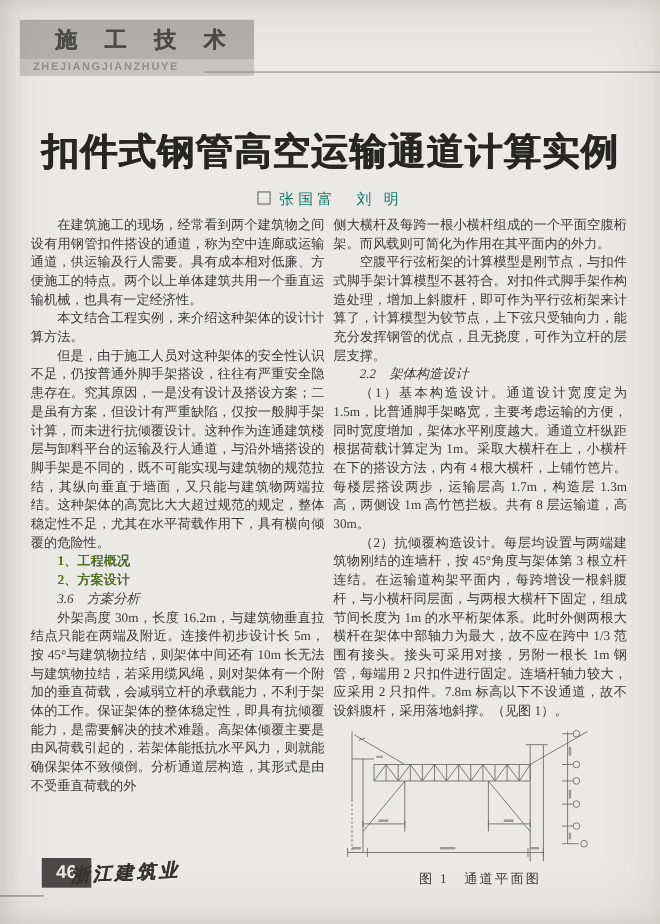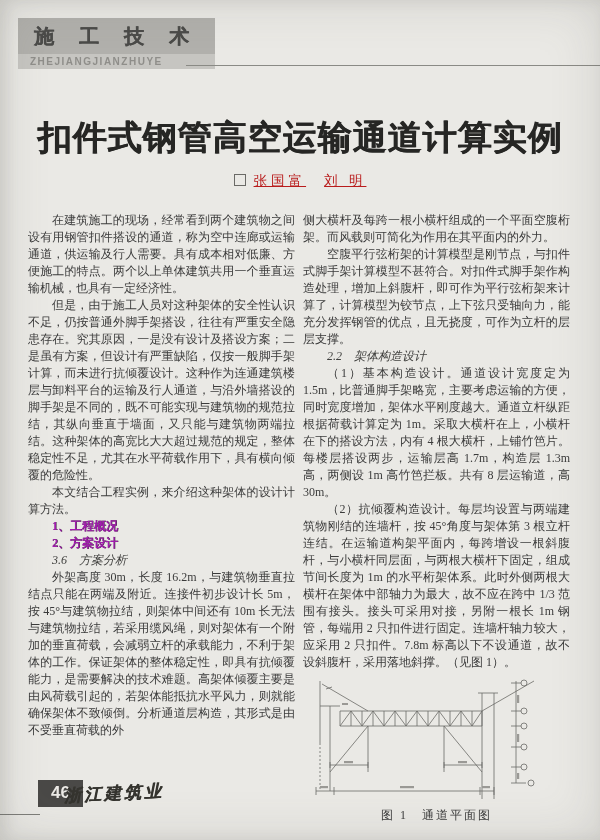--- a/index.html
+++ b/index.html
@@ -10,53 +10,53 @@
     color:#3b3b3b;
   }
   .page::after{
     content:"";position:absolute;inset:0;pointer-events:none;
     box-shadow:inset 0 0 50px rgba(90,88,82,.18), inset 6px 0 14px rgba(90,88,82,.12);
   }
   
   .masthead{position:absolute;top:18px;left:18px;}
   .mast-box{
     background:#b1b0ac;color:#4b4b49;
-    padding:5px 16px 4px 16px;font-size:20px;font-weight:bold;
+    padding:5px 16px 4px 32px;font-size:20px;font-weight:bold;
     letter-spacing:10px;text-shadow:.4px 0 0 #4b4b49;
     display:inline-block;
   }
   .mast-strip{
     background:#c6c5c1;color:#8f8e8a;
     font-family:"Liberation Sans","DejaVu Sans",sans-serif;
     font-size:10px;letter-spacing:1.5px;font-weight:bold;
     padding:2px 10px 2px 12px;margin-top:0;
   }
   .head-rule{position:absolute;top:65px;left:186px;right:0;border-top:1.2px solid #8a8a85;}
   
   .title{
     position:absolute;top:102px;left:0;right:0;text-align:center;
     font-size:34px;font-weight:bold;color:#262624;
     letter-spacing:1px;text-shadow:.8px 0 0 #262624;margin-top:13px;
   }
   .authors{
     position:absolute;top:172px;left:0;right:0;text-align:center;
-    font-size:13.5px;color:#b91c1c;letter-spacing:4px;text-decoration:underline;
+    font-size:13.5px;color:#0f766e;letter-spacing:4px;
   }
   .authors .marker{display:inline-block;border:1.2px solid #6a6a66;width:10px;height:10px;
     vertical-align:-1px;margin-right:8px;}
   .authors .gap{display:inline-block;width:18px;}
   
-  .body-wrap{position:absolute;top:212px;left:28px;width:547px;display:flex;gap:8px;}
+  .body-wrap{position:absolute;top:196px;left:28px;width:547px;display:flex;gap:8px;}
   .col{width:267px;}
   .col p{
     margin:0;font-size:12px;line-height:17px;
     text-align:justify;text-justify:inter-ideograph;color:#3b3b3b;
   }
   .col p.ind{text-indent:2em;}
-  .col p.h{font-weight:bold;color:#a21caf;text-shadow:.4px 0 0 #333331;}
+  .col p.h{font-weight:normal;color:#4d7c0f;text-shadow:.4px 0 0 #333331;}
   .col p.sub{font-style:italic;color:#3f3f3d;}
   
   .figure{margin-top:8px;text-align:center;}
   .figure svg{display:block;margin:0 auto;}
   .fig-caption{font-size:12px;color:#3b3b3b;letter-spacing:2px;margin-top:4px;text-align:center;}
   
   .foot-rule{position:absolute;top:814px;left:0;width:40px;border-top:1.2px solid #7d7d79;}
   .page-num{
     position:absolute;top:780px;left:38px;background:#4a4947;color:#eceae6;
     font-family:"Liberation Sans","DejaVu Sans",sans-serif;
@@ -88,22 +88,22 @@
   <div class="head-rule"></div>
 
   <div class="title">扣件式钢管高空运输通道计算实例</div>
   <div class="authors">
     <span class="marker"></span><span>张国富</span><span class="gap"></span><span>刘  明</span>
   </div>
 
   <div class="body-wrap">
     <div class="col">
       <p class="ind">在建筑施工的现场，经常看到两个建筑物之间设有用钢管扣件搭设的通道，称为空中连廊或运输通道，供运输及行人需要。具有成本相对低廉、方便施工的特点。两个以上单体建筑共用一个垂直运输机械，也具有一定经济性。</p>
+      <p class="ind">本文结合工程实例，来介绍这种架体的设计计算方法。</p>
       <p class="ind">但是，由于施工人员对这种架体的安全性认识不足，仍按普通外脚手架搭设，往往有严重安全隐患存在。究其原因，一是没有设计及搭设方案；二是虽有方案，但设计有严重缺陷，仅按一般脚手架计算，而未进行抗倾覆设计。这种作为连通建筑楼层与卸料平台的运输及行人通道，与沿外墙搭设的脚手架是不同的，既不可能实现与建筑物的规范拉结，其纵向垂直于墙面，又只能与建筑物两端拉结。这种架体的高宽比大大超过规范的规定，整体稳定性不足，尤其在水平荷载作用下，具有横向倾覆的危险性。</p>
-      <p class="ind">本文结合工程实例，来介绍这种架体的设计计算方法。</p>
       <p class="ind h">1、工程概况</p>
       <p class="ind h">2、方案设计</p>
       <p class="ind sub">3.6　方案分析</p>
       <p class="ind">外架高度 30m，长度 16.2m，与建筑物垂直拉结点只能在两端及附近。连接件初步设计长 5m，按 45°与建筑物拉结，则架体中间还有 10m 长无法与建筑物拉结，若采用缆风绳，则对架体有一个附加的垂直荷载，会减弱立杆的承载能力，不利于架体的工作。保证架体的整体稳定性，即具有抗倾覆能力，是需要解决的技术难题。高架体倾覆主要是由风荷载引起的，若架体能抵抗水平风力，则就能确保架体不致倾倒。分析通道层构造，其形式是由不受垂直荷载的外</p>
     </div>
 
     <div class="col">
       <p>侧大横杆及每跨一根小横杆组成的一个平面空腹桁架。而风载则可简化为作用在其平面内的外力。</p>
       <p class="ind">空腹平行弦桁架的计算模型是刚节点，与扣件式脚手架计算模型不甚符合。对扣件式脚手架作构造处理，增加上斜腹杆，即可作为平行弦桁架来计算了，计算模型为铰节点，上下弦只受轴向力，能充分发挥钢管的优点，且无挠度，可作为立杆的层层支撑。</p>
       <p class="ind sub">2.2　架体构造设计</p>

